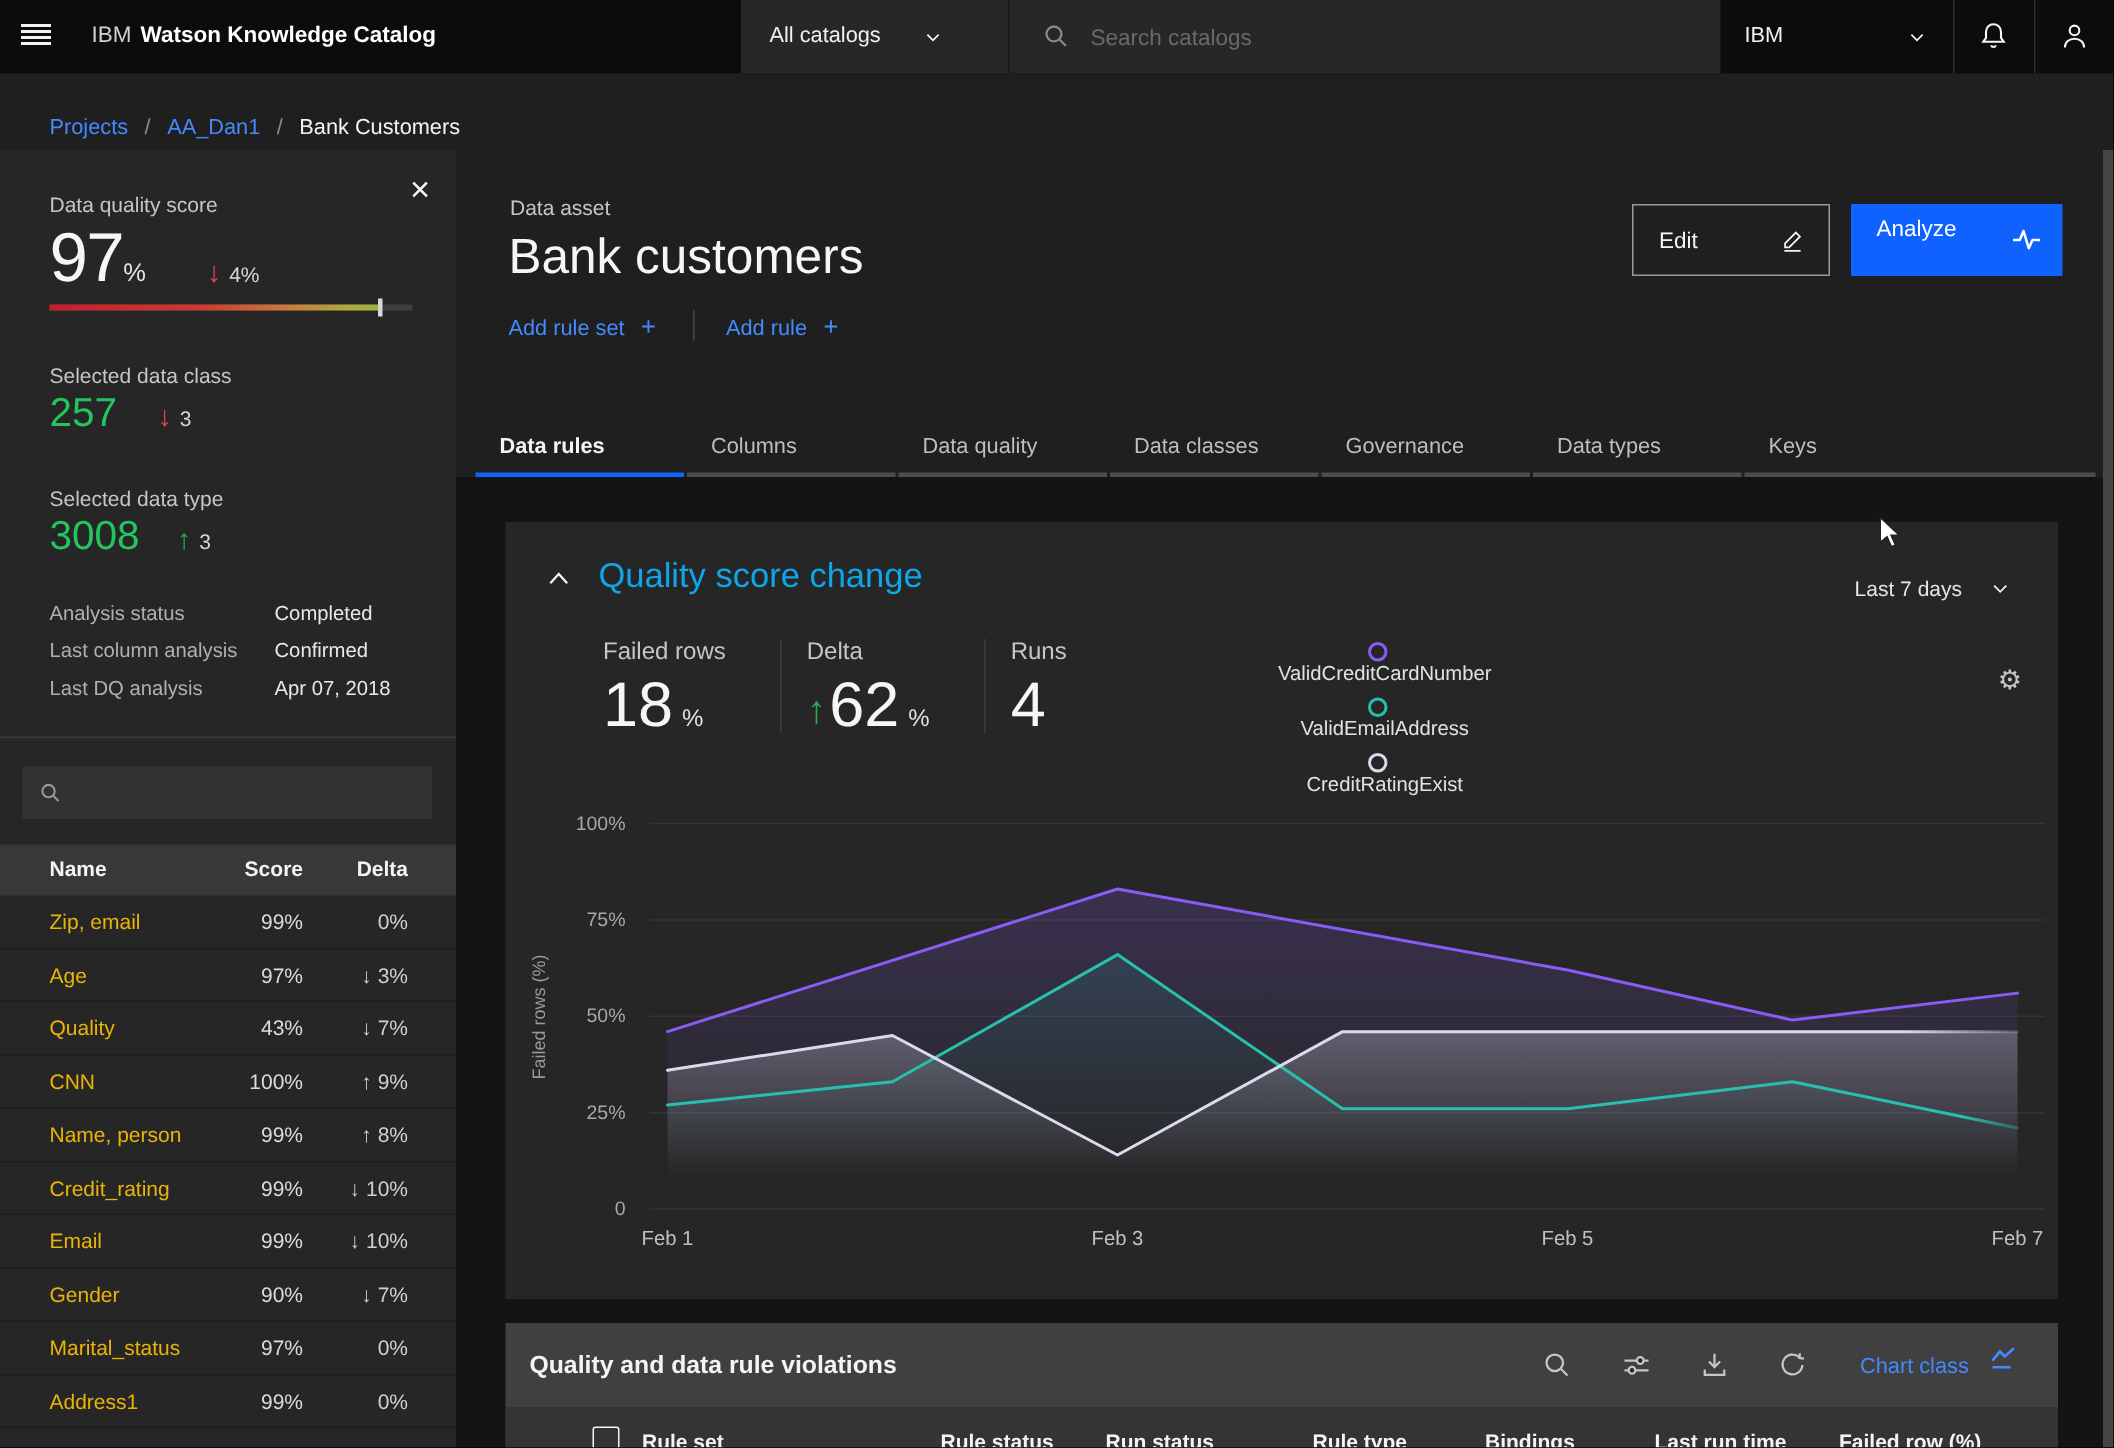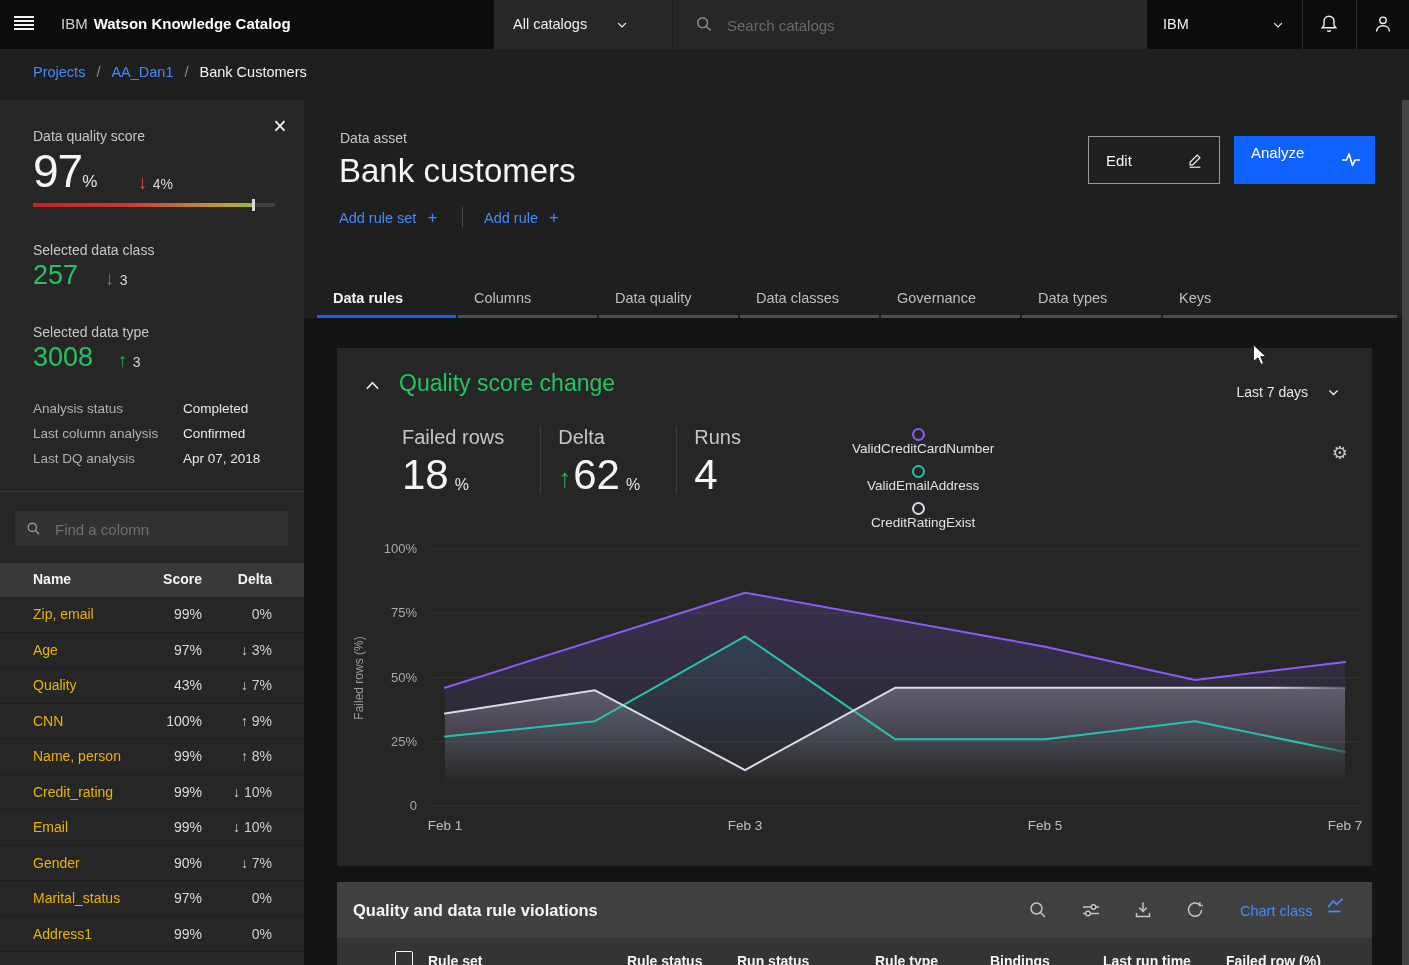--- a/index.html
+++ b/index.html
@@ -28,21 +28,21 @@
   .topsearch input::placeholder{color:#6a6a6a;}
   .account{left:1147px;top:0;width:155px;height:49px;cursor:pointer;}
   .account .lbl{position:absolute;left:16px;top:16px;font-size:14.5px;color:#f0f0f0;}
   .account .chev{position:absolute;left:125px;top:19px;}
   .tb-div{top:0;width:1px;height:49px;background:#2e2e2e;}
   .icon-btn{width:54px;height:49px;cursor:pointer;}
   .icon-btn svg{position:absolute;left:17px;top:14px;}
 
   
   .crumbbar{left:0;top:49px;width:1409px;height:51px;background:#1f1f1f;}
-  .crumbs{position:absolute;left:33px;top:15px;font-size:14.5px;text-align:right;}
+  .crumbs{position:absolute;left:33px;top:28px;font-size:14.5px;text-align:right;}
   .crumb{color:#4589ff;cursor:pointer;}
   .crumb-item + .crumb-item::before{content:"/";color:#8d8d8d;margin:0 11px;}
   .crumb-item:last-child .crumb{color:#f4f4f4;cursor:default;}
 
   
   .sidebar{left:0;top:100px;width:304px;height:865px;background:#262626;overflow:hidden;}
   .close-x{left:266px;top:12px;width:28px;height:28px;background:none;border:none;color:#f4f4f4;
      font-size:23px;line-height:26px;cursor:pointer;font-family:inherit;}
   .sb-label{left:33px;font-size:14px;color:#c6c6c6;}
   .big-num{font-size:46px;font-weight:300;color:#f6f6f6;letter-spacing:-1px;line-height:1;}
@@ -96,28 +96,28 @@
   .tabs{left:13px;top:180px;height:38px;display:flex;}
   .tab{position:relative;width:139px;margin-right:2px;background:none;border:none;cursor:pointer;
      font-family:inherit;font-size:14.5px;color:#bebebe;text-align:left;padding:0 0 0 16px;
      border-bottom:3px solid #4d4d4d;}
   .tab[data-active="true"]{color:#f4f4f4;font-weight:700;border-bottom-color:#0f62fe;}
   .tab:last-child{width:234px;}
 
   
   .chartcard{left:337px;top:348px;width:1035px;height:518px;background:#262626;}
   .collapse-chev{left:28px;top:32px;cursor:pointer;}
-  .chart-title{left:62px;top:22px;font-size:23px;font-weight:400;color:#22c55e;}
+  .chart-title{left:62px;top:22px;font-size:23px;font-weight:400;color:#0ea5e9;}
   .range-sel{right:22px;top:30px;width:140px;height:28px;cursor:pointer;}
   .range-sel .lbl{position:absolute;right:42px;top:6px;font-size:14px;color:#e6e6e6;white-space:nowrap;}
   .range-sel .chev{position:absolute;right:10px;top:8px;}
   .stats{left:48px;top:78px;display:flex;}
   .stat{position:relative;padding:0 36px 0 17px;border-right:1px solid #3d3d3d;}
   .stat:last-child{border-right:none;}
-  .stat .slabel{font-size:20px;color:#c6c6c6;margin-bottom:7px;}
+  .stat .slabel{font-size:16px;color:#c6c6c6;margin-bottom:7px;}
   .stat .svalrow{display:flex;align-items:flex-end;}
   .stat .sval{font-size:42px;font-weight:300;color:#f6f6f6;line-height:0.9;}
   .stat .sunit{font-size:16px;color:#e4e4e4;margin-left:6px;}
   .stat-dir[data-dir="up"]::before{content:"\2191";color:#2ea850;font-size:26px;margin-right:2px;}
   .legend{left:505px;top:80px;}
   .legend-item{display:flex;align-items:center;margin-bottom:9px;cursor:pointer;flex-direction:column;}
   .ring{width:9px;height:9px;border:2px solid #888;border-radius:50%;}
   .legend-item .llbl{font-size:13.5px;color:#e2e2e2;margin-left:10px;}
   .gear{right:24px;top:96px;font-size:18px;color:#c6c6c6;cursor:pointer;line-height:1;}
   #quality-chart-svg{position:absolute;left:0;top:186px;}
@@ -243,21 +243,20 @@
       </div>
       </div>
 
     <div class="abs sb-divider"></div>
 
     <div class="abs sb-search">
       <svg width="15" height="15" viewBox="0 0 20 20">
           <circle cx="8.5" cy="8.5" r="5.5" fill="none" stroke="#9a9a9a" stroke-width="1.8"></circle>
           <line x1="12.7" y1="12.7" x2="17.3" y2="17.3" stroke="#9a9a9a" stroke-width="1.8"></line>
         </svg>
-      <input type="text" placeholder="Find a colomn" style="">
     </div>
 
     <div class="abs sb-thead">
       <span class="sb-th-name">Name</span>
       <span class="sb-th-score">Score</span>
       <span class="sb-th-delta">Delta</span>
     </div>
     <div class="abs sb-rows">
 
     <div class="sb-row">

